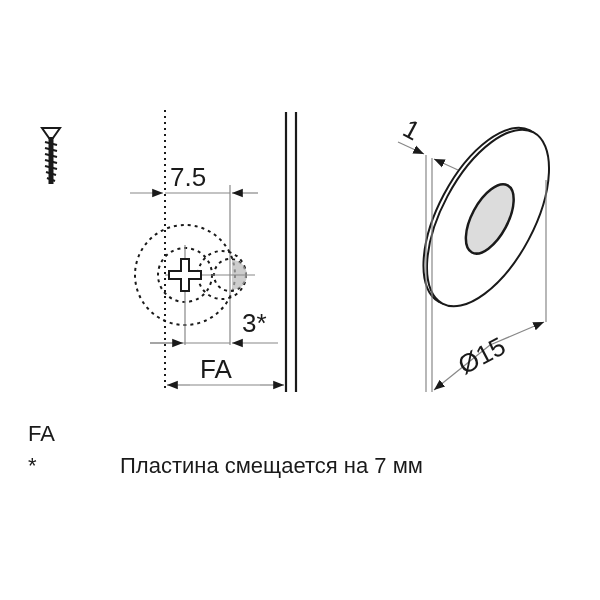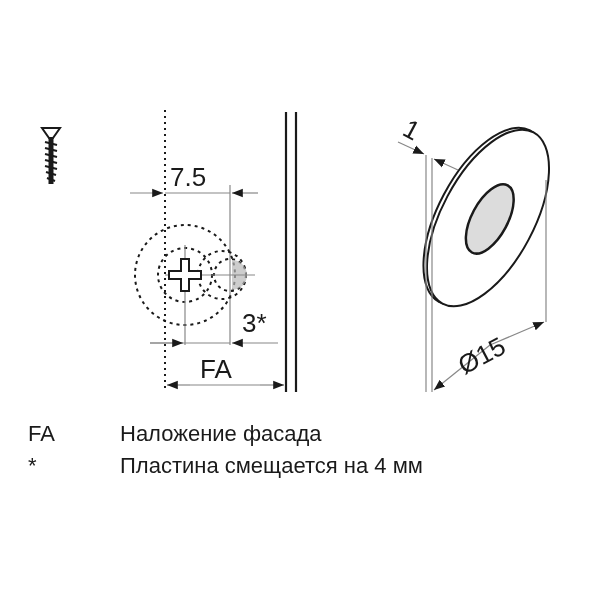--- a/index.html
+++ b/index.html
@@ -98,19 +98,18 @@
     <line x1="546" y1="180" x2="546" y2="322" stroke="#888" stroke-width="1.2"></line>
     <line x1="490" y1="345" x2="434" y2="390" stroke="#888" stroke-width="1.2" marker-end="url(#arr)"></line>
     <line x1="490" y1="345" x2="544" y2="322" stroke="#888" stroke-width="1.2" marker-end="url(#arr)"></line>
     <text class="dimtext" x="452" y="364" font-size="30" transform="rotate(-28 480 345)">Ø15</text>
   </g>
 </svg>
 
 <div class="legend">
   <div class="legend-row">
     <span class="legend-key">FA</span>
-    <span>Наложение фасада</span>
   </div>
   <div class="legend-row">
     <span class="legend-key">*</span>
-    <span>Пластина смещается на 4 мм</span>
+    <span>Пластина смещается на 7 мм</span>
   </div>
 </div>
 
 </body></html>

